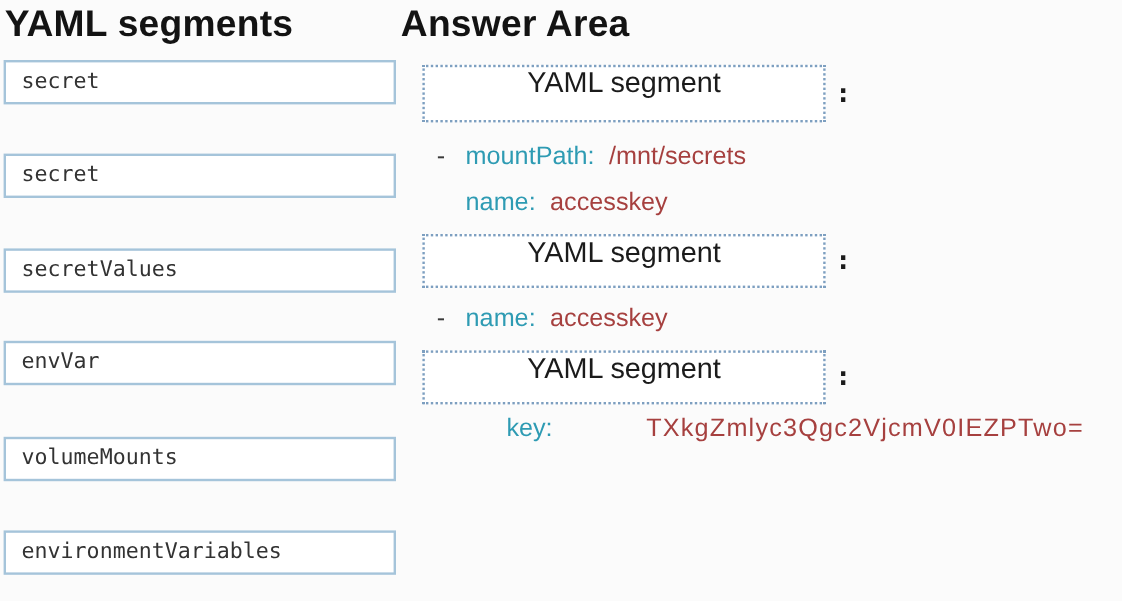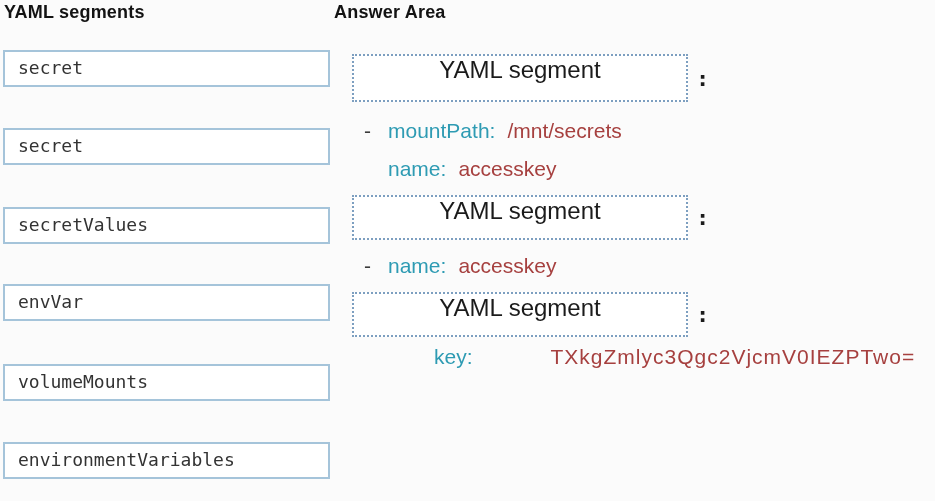--- a/index.html
+++ b/index.html
@@ -12,21 +12,21 @@
   *{margin:0;padding:0;box-sizing:border-box;}
   html,body{width:935px;height:501px;}
   body{
     background:#fbfbfb;
     font-family:"Liberation Sans",sans-serif;
     position:relative;
     overflow:hidden;
   }
   .panel-title{
     position:absolute;
-    font-size:18px;
+    font-size:31px;
     font-weight:bold;
     color:#131313;
     letter-spacing:0.2px;
   }
   
   .opt{
     position:absolute;
     left:3px;
     width:327px;
     height:37px;
@@ -81,21 +81,21 @@
     font-size:21px;
     line-height:26px;
   }
   .tok-dash{
     display:inline-block;
     width:24px;
     color:var(--dash-c);
   }
   .tok-key{color:var(--key-c);}
   .tok-val{color:var(--val-c);margin-left:12px;}
-  .line-b64 .tok-key{margin-left:46px;}
+  .line-b64 .tok-key{margin-left:34px;}
   .line-b64 .tok-val{margin-left:78px;letter-spacing:1px;}
 </style>
 </head>
 <body>
 
 <div>
 
   <section>
     <h2 class="panel-title" style="left:4px;top:2px">YAML segments</h2>
 

